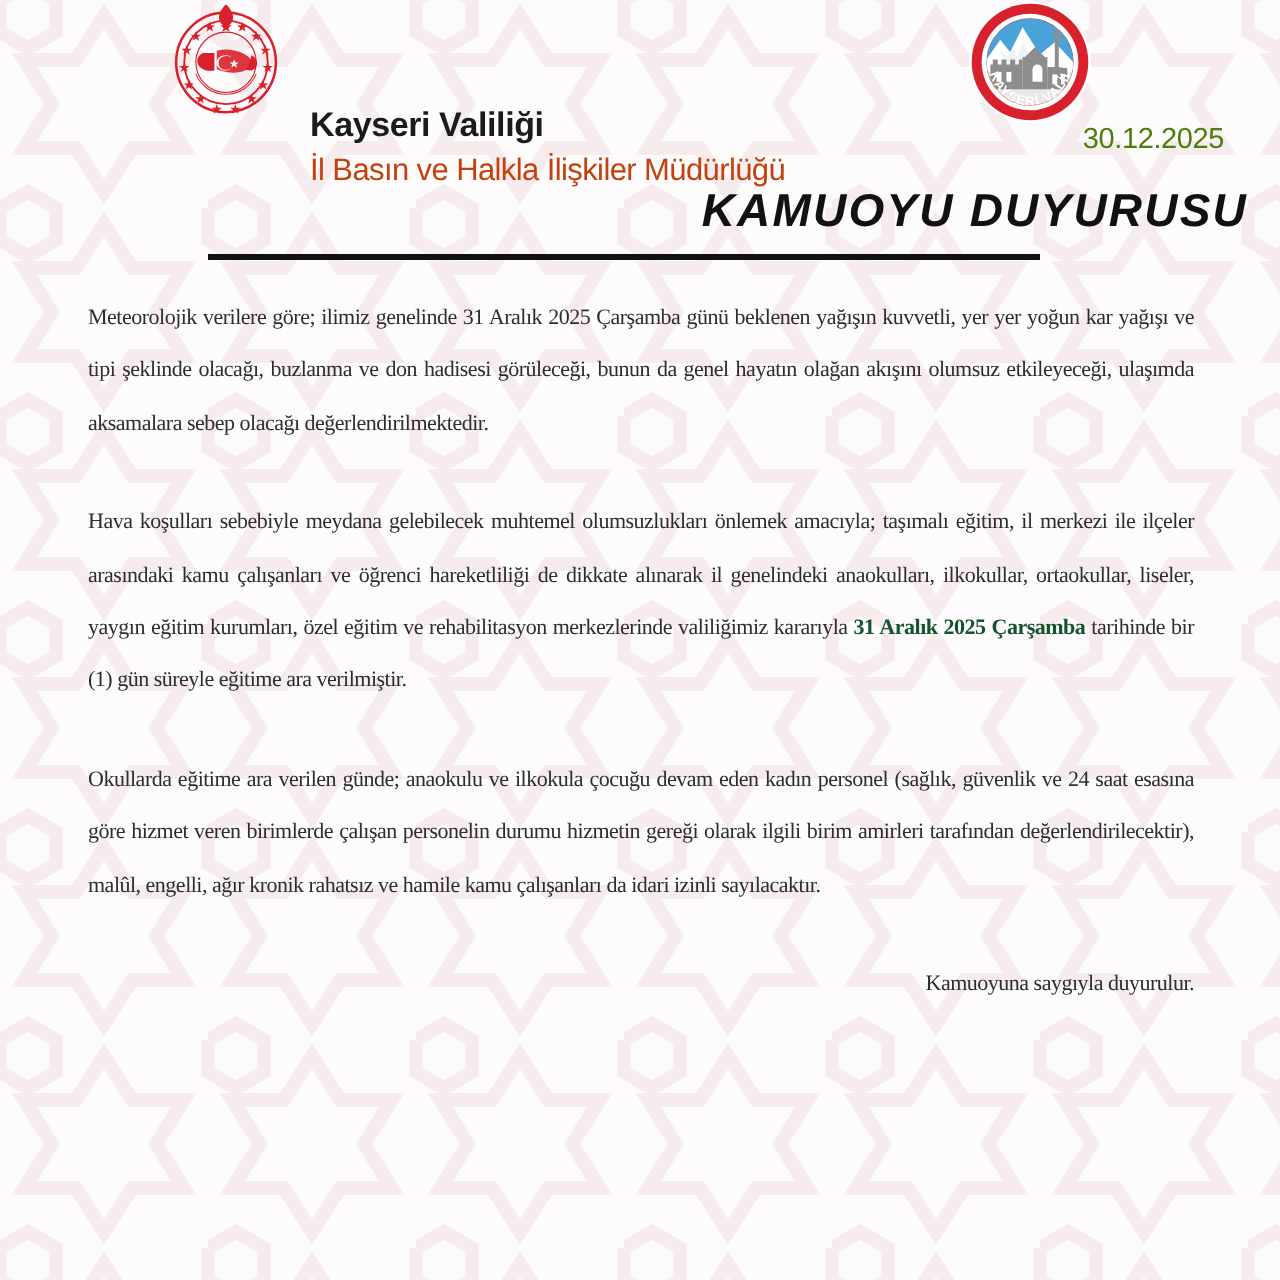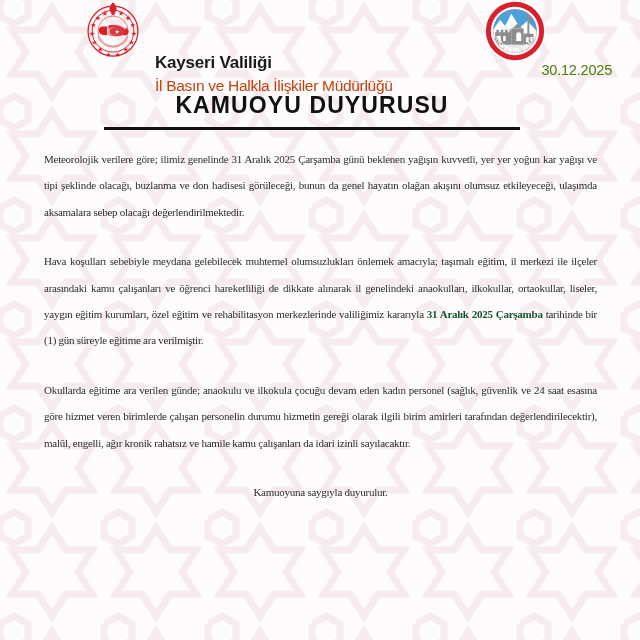--- a/index.html
+++ b/index.html
@@ -79,21 +79,22 @@
     color: #4d7c0f;
     letter-spacing: -0.2px;
   }
 
   
   .title-block {
     position: absolute;
     left: 0;
     right: 16px;
     top: 92px;
-    text-align: center;
+    text-align: right;
+    font-style: italic;
   }
   .doc-title {
     font-size: 23px;
     font-weight: bold;
     letter-spacing: 1.1px;
     color: #111111;
     display: inline-block;
   }
   .title-rule {
     width: 416px;
@@ -113,21 +114,21 @@
     font-size: 11px;
     line-height: 26.4px;
     color: #2d2d2d;
     text-align: justify;
     text-justify: inter-word;
     letter-spacing: -0.25px;
     margin: 0 0 23px 0;
     font-family: Liberation Serif, serif;
   }
   .para.last {
-    text-align: center;
+    text-align: right;
     margin-bottom: 0;
   }
   .para b {
     font-weight: bold;
     color: #14532d;
   }
 </style>
 </head>
 <body>
 

